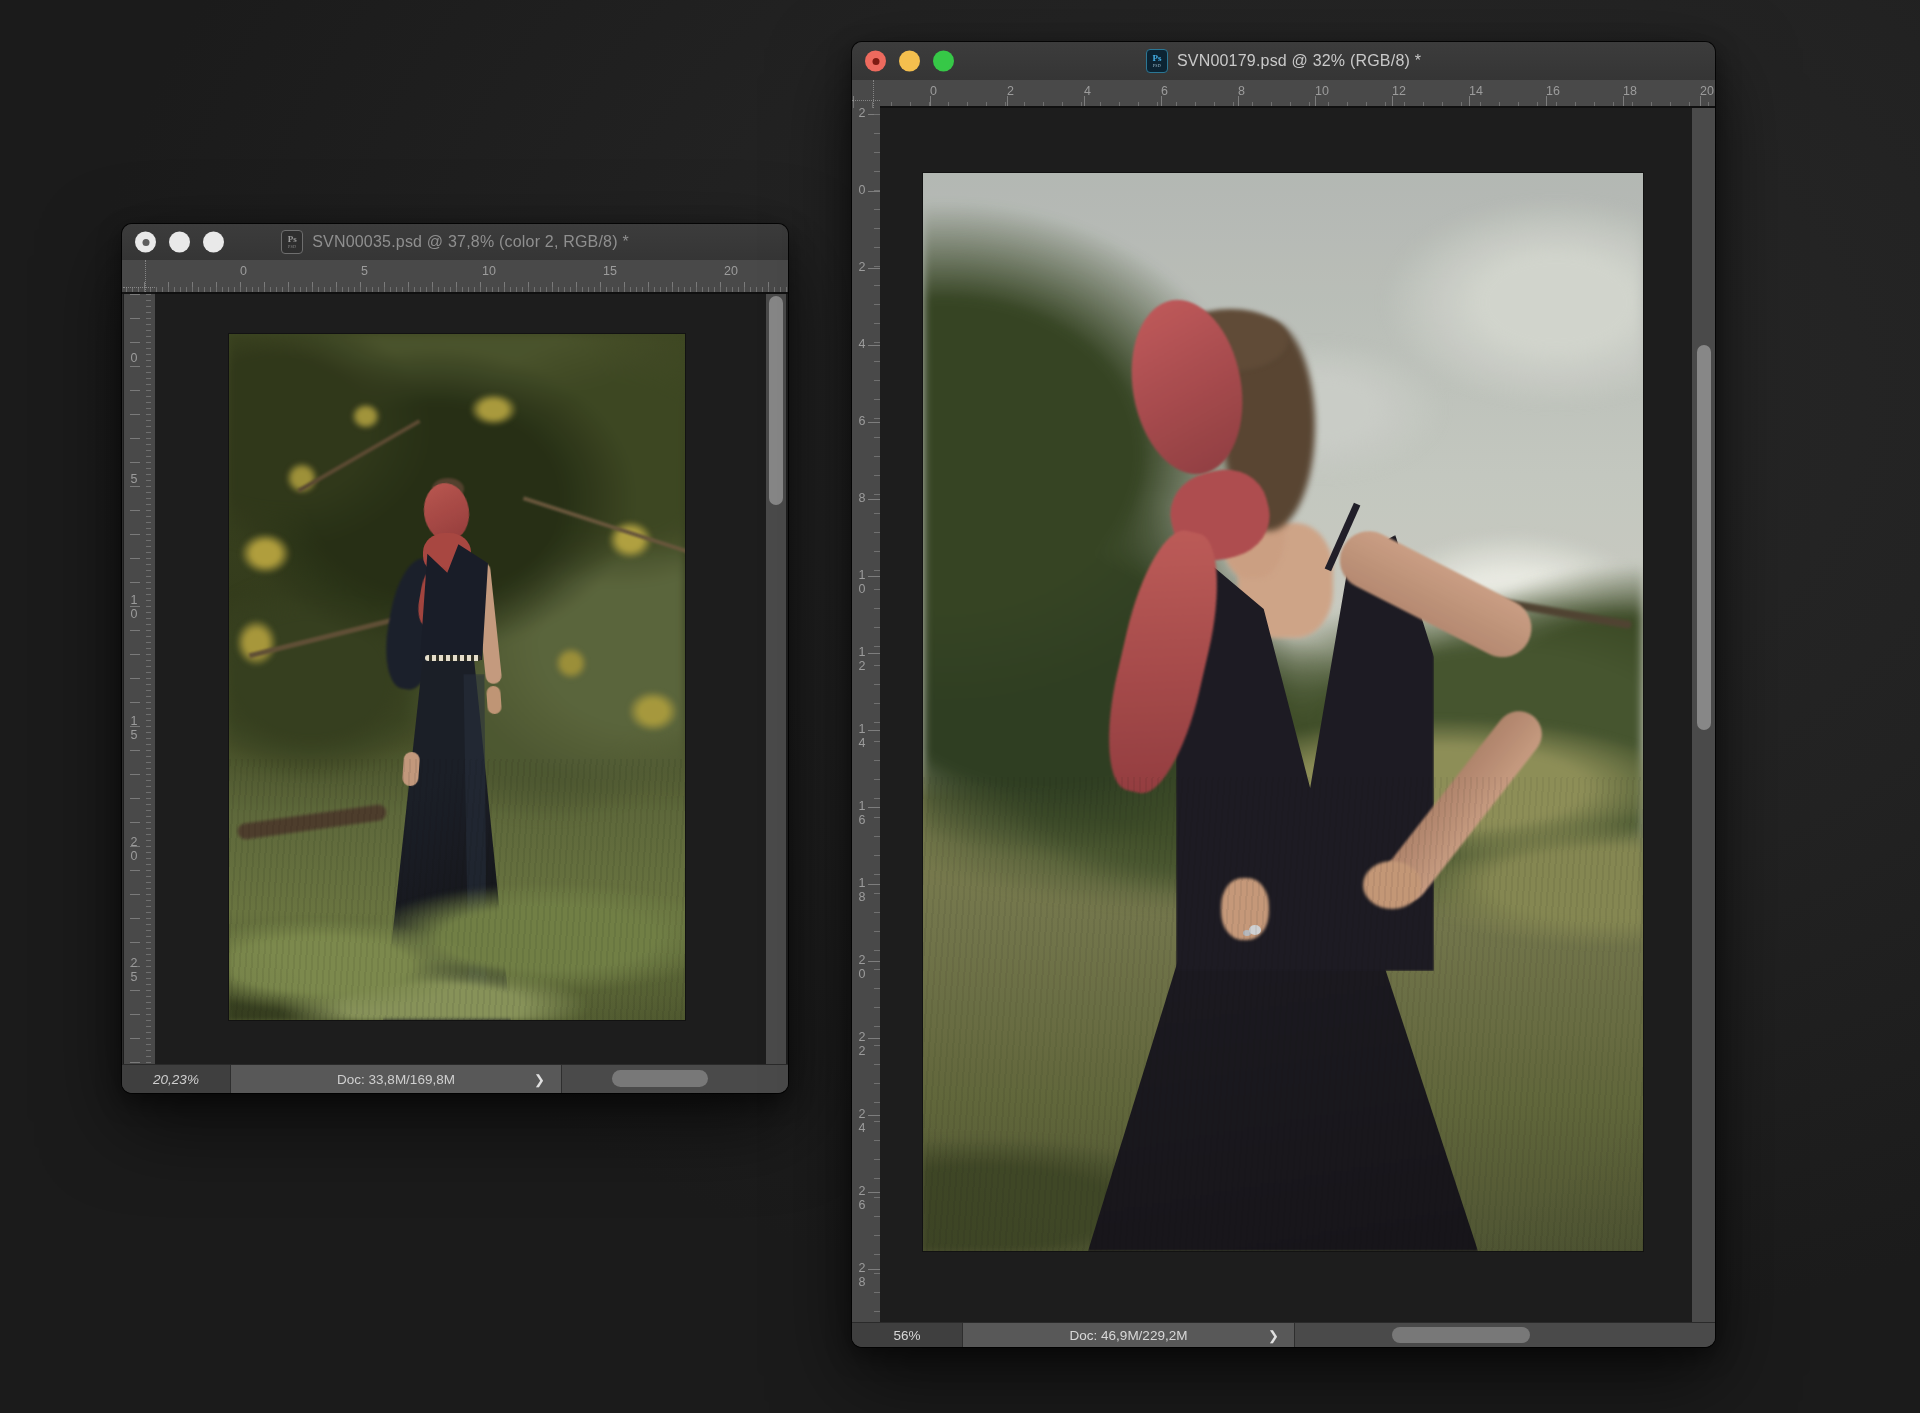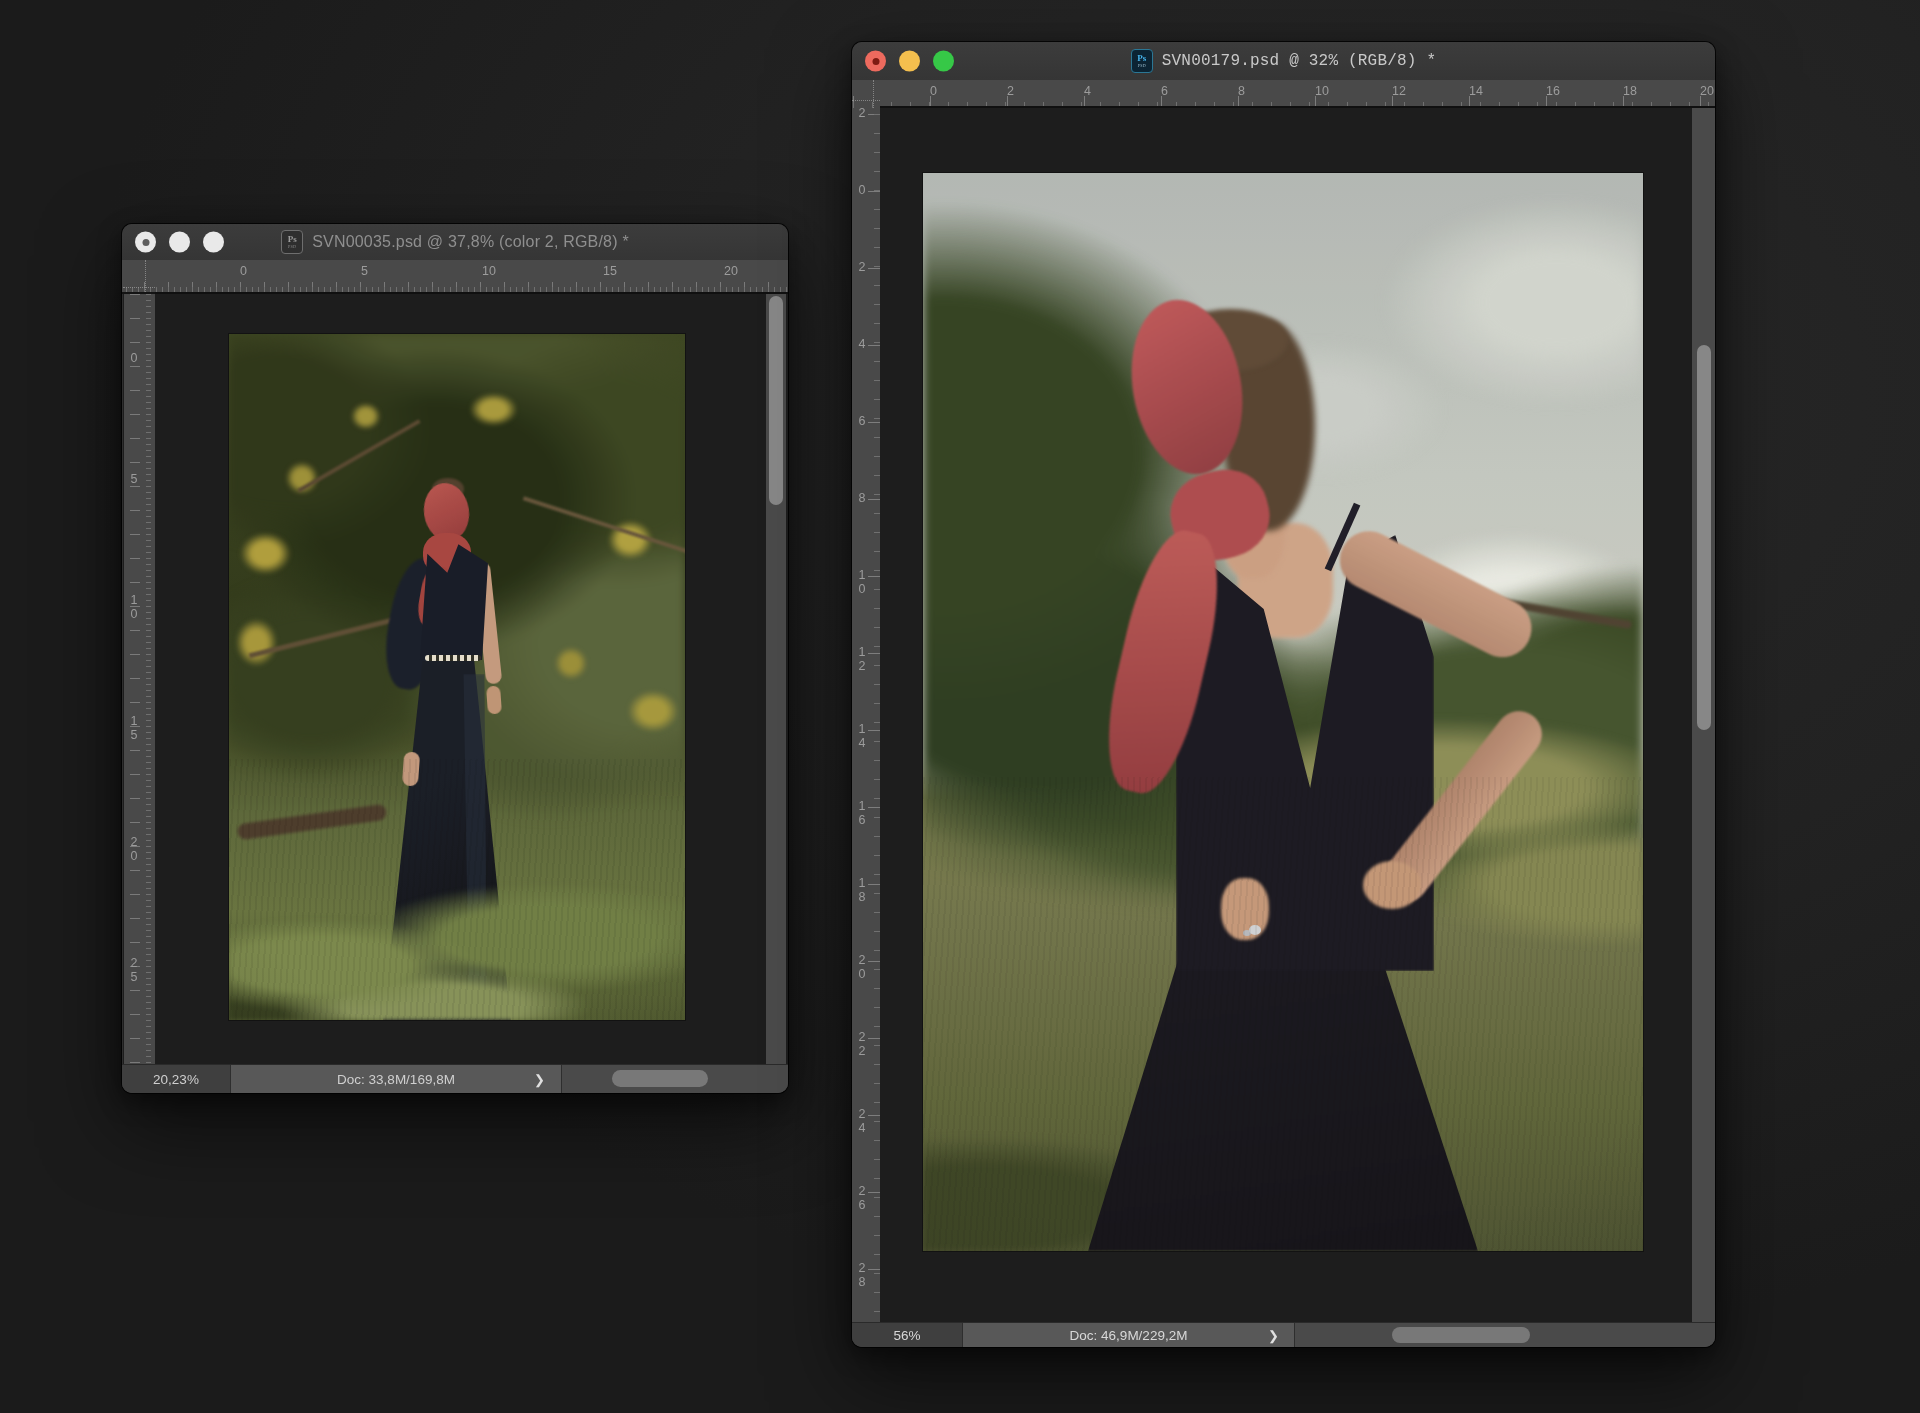--- a/index.html
+++ b/index.html
@@ -145,21 +145,21 @@
       radial-gradient(260px 80px at 2% 100%, #333d1e 0 45%, transparent 80%);"></div>
     <div class="fill" style="top:62%;background:repeating-linear-gradient(94deg,rgba(0,0,0,.07) 0 2px,transparent 2px 6px);"></div>
     <div class="fill" style="background:radial-gradient(130% 110% at 50% 40%, transparent 55%, rgba(15,15,8,.28)),rgba(150,130,90,.06);"></div>
   </div>
 
   <div class="vtrack" style="right:2px;top:70px;width:20px;height:771px;">
     <div class="vthumb" style="top:2px;height:209px;"></div>
   </div>
 
   <div class="statusbar" style="height:28px;color:#cfcfcf;">
-    <div class="seg-zoom" style="width:108px;">
+    <div class="seg-zoom" style="width:108px;font-style:italic;">
       <span>20,23%</span>
     </div>
     <div class="seg-doc" style="width:330px;">
       <span>Doc: 33,8M/169,8M</span>
       <span class="chev" style="right:16px;">❯</span>
     </div>
     <div class="seg-track">
       <div class="hthumb" style="left:50px;top:5px;width:96px;height:17px;"></div>
     </div>
   </div>
@@ -173,21 +173,21 @@
           <span class="dot" style="background:#7e1b12;"></span>
         </span>
       <span class="light" style="background:#f4bf4e;"></span>
       <span class="light" style="background:#36c847;"></span>
     </div>
     <div class="title-group">
       <span class="ps-badge badge-active">
         <span class="ps-top">Ps</span>
         <span class="ps-bot">PSD</span>
       </span>
-      <span class="title-text" style="color:#c9c9c9;font-family:Liberation Mono, monospace;">SVN00179.psd @ 32% (RGB/8) *</span>
+      <span class="title-text" style="color:#c9c9c9;">SVN00179.psd @ 32% (RGB/8) *</span>
     </div>
   </div>
 
   <div class="ruler ruler-h ruler-labels" style="left:0;top:38px;right:0;height:28px;
               background-image:linear-gradient(90deg,#707070 0 1px,transparent 1px),linear-gradient(90deg,#7d7d7d 0 1px,transparent 1px);
               background-size:19px 6px,77px 12px;background-repeat:repeat-x;background-position:left 1px bottom,left 1px bottom;background-color:#494949;">
   <span class="rlabel" style="left: 78px;">0</span>
       <span class="rlabel" style="left: 155px;">2</span>
       <span class="rlabel" style="left: 232px;">4</span>
       <span class="rlabel" style="left: 309px;">6</span>

